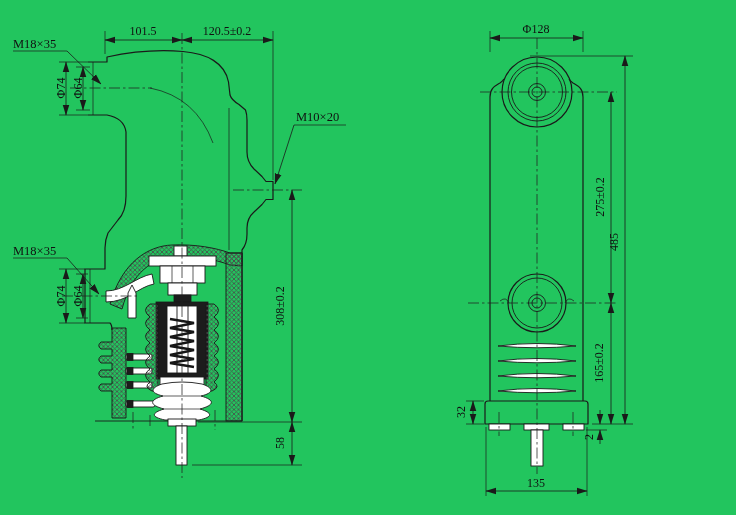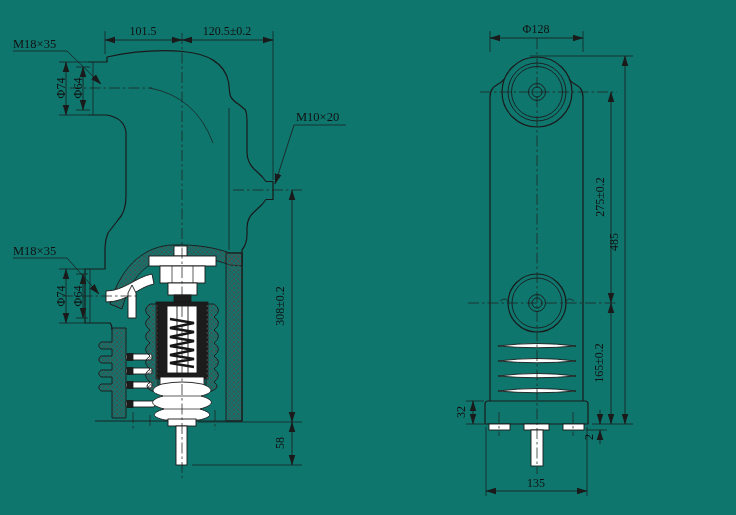--- a/index.html
+++ b/index.html
@@ -1,16 +1,16 @@
 <!DOCTYPE html>
 <html><head>
 <meta charset="utf-8">
 <style>
   html,body{margin:0;padding:0;background:#ffffff;}
-  #stage{position:relative;width:736px;height:515px;background:#0f766e;overflow:hidden;
+  #stage{position:relative;width:736px;height:515px;background:#22c55e;overflow:hidden;
          font-family:"Liberation Serif", serif;}
   svg{position:absolute;left:0;top:0;}
   .ol  {stroke:#1a1a1a;stroke-width:1.2;fill:none;stroke-linejoin:round;}
   .ol2 {stroke:#1a1a1a;stroke-width:0.9;fill:none;stroke-linejoin:round;}
   .thin{stroke:#1a1a1a;stroke-width:0.7;fill:none;}
   .hat {fill:url(#xh);stroke:#1a1a1a;stroke-width:0.9;}
   .drk {fill:#1c1c1c;stroke:#1a1a1a;stroke-width:0.8;}
   .wht {fill:#ffffff;stroke:#1a1a1a;stroke-width:0.9;}
   .cl  {stroke:#222;stroke-width:0.75;fill:none;stroke-dasharray:11 3 2.5 3;}
   .xl  {stroke:#1a1a1a;stroke-width:0.7;fill:none;}

